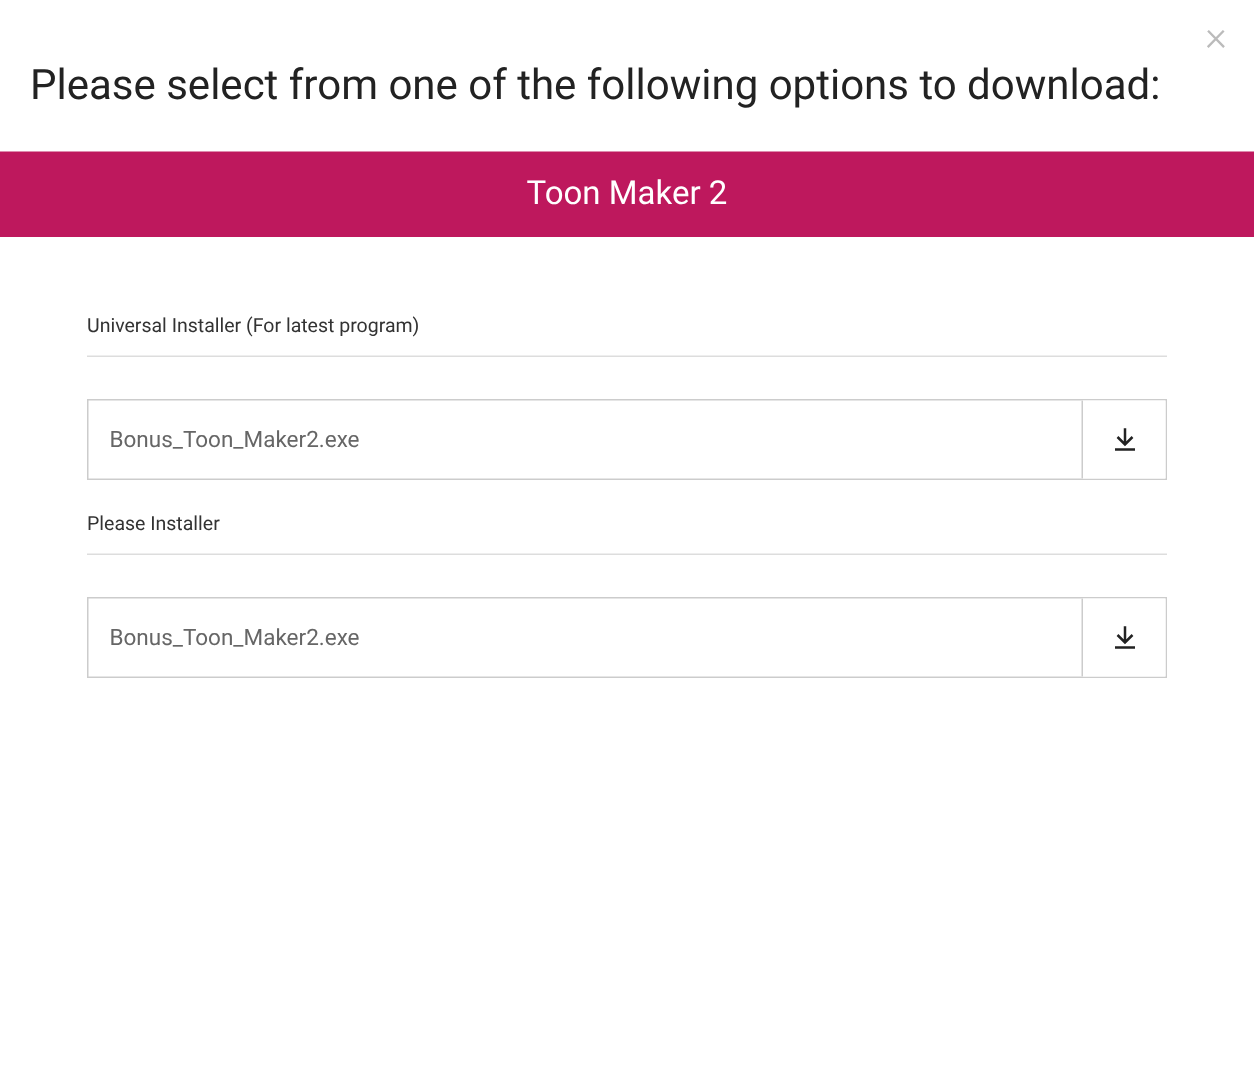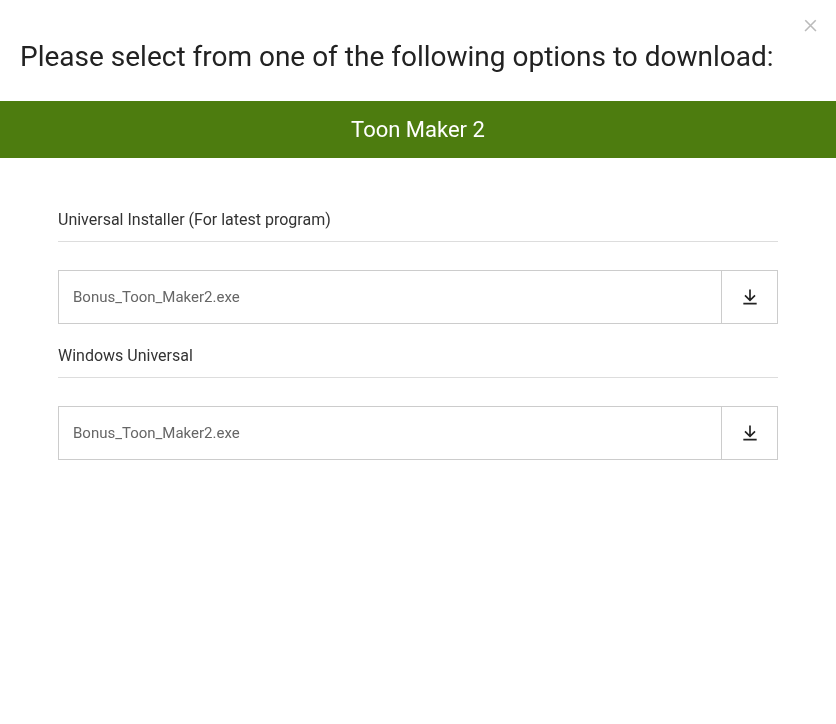--- a/index.html
+++ b/index.html
@@ -25,36 +25,36 @@
       font-weight: 300;
     }
     .heading {
       font-size: 28px;
       font-weight: 400;
       color: #222;
       padding: 40px 20px 28px 20px;
       text-align: left;
     }
     .banner {
-      background: #4d7c0f;
+      background: #be185d;
       color: #fff;
       text-align: center;
       font-size: 22px;
       font-weight: 400;
       padding: 16px 0;
       width: 100%;
     }
     .content {
       padding: 30px 58px 0 58px;
     }
     .section {
       margin-top: 22px;
     }
     .section-title {
-      font-size: 16px;
+      font-size: 13px;
       color: #333;
       font-weight: 400;
       padding-bottom: 12px;
     }
     .section-divider {
       border: none;
       border-top: 1px solid #ddd;
       margin-bottom: 28px;
     }
     .download-row {
@@ -109,21 +109,21 @@
       <div class="download-label">Bonus_Toon_Maker2.exe</div>
       <div class="download-btn">
         <svg viewBox="0 0 24 24">
           <path d="M12 3 L12 15 M6 10 L12 16 L18 10 M4 20 L20 20"></path>
         </svg>
       </div>
     </div>
   </div>
 
   <div class="section">
-    <div class="section-title">Windows Universal</div>
+    <div class="section-title">Please Installer</div>
     <hr class="section-divider">
 
 
     <div class="download-row">
       <div class="download-label">Bonus_Toon_Maker2.exe</div>
       <div class="download-btn">
         <svg viewBox="0 0 24 24">
           <path d="M12 3 L12 15 M6 10 L12 16 L18 10 M4 20 L20 20"></path>
         </svg>
       </div>

